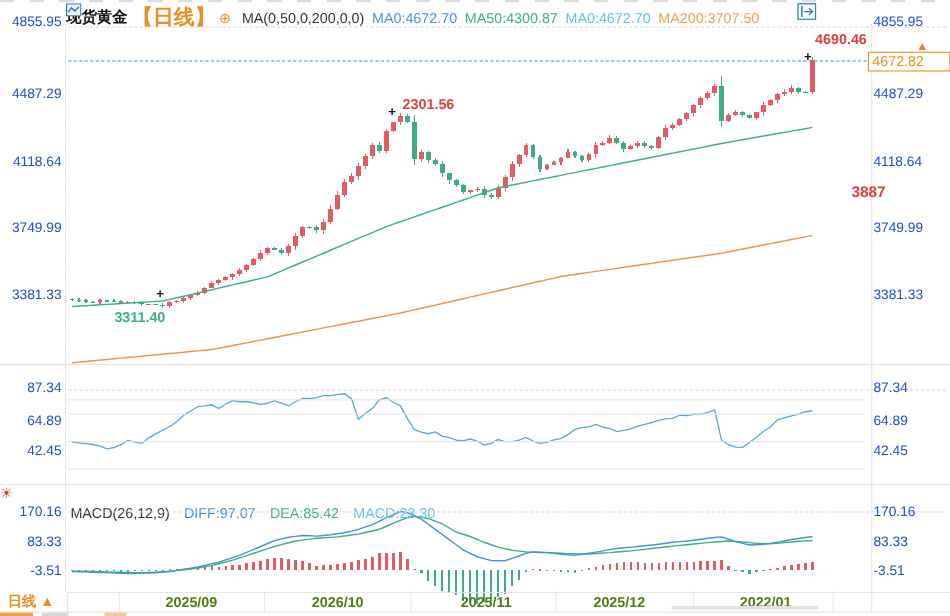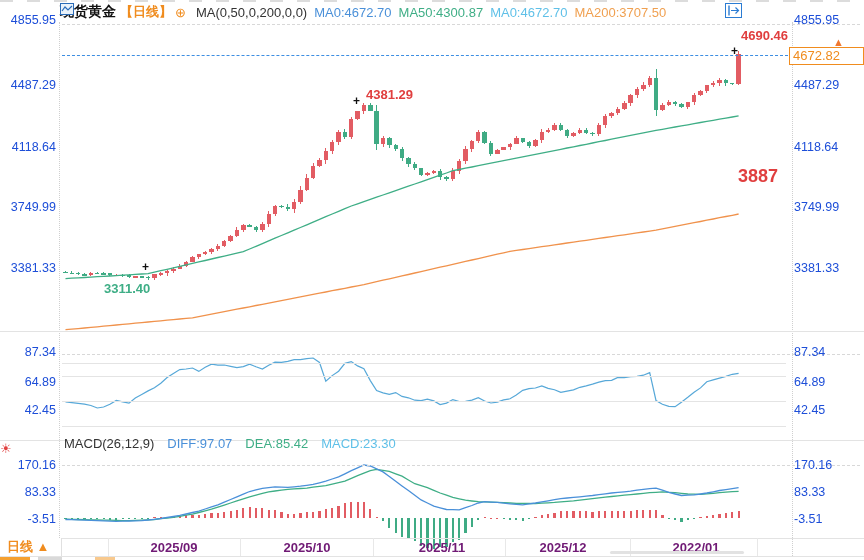--- a/index.html
+++ b/index.html
@@ -23,21 +23,21 @@
   .dashline{position:absolute;border-top:1px dashed #d8d8d8;height:0;}
   .grid{position:absolute;height:0;border-top:1px solid #e4e4e4;}
   .sep{position:absolute;left:0;width:864px;height:0;border-top:1px solid #e3e3e3;}
   .panehdr{position:absolute;display:flex;gap:13px;font-size:13px;color:#333;white-space:nowrap;}
   .priceline{position:absolute;border-top:1px dashed #3d8ee2;height:0;}
   .pricetag{position:absolute;left:789px;top:47px;width:70px;height:16px;border:1px solid #f08c1e;
             background:#fff;color:#f08c1e;font-size:13px;line-height:16px;padding-left:3px;}
   .ann{position:absolute;font-weight:bold;font-size:13px;white-space:nowrap;}
   .red{color:#e03e3e;}
   .cross{position:absolute;color:#111;font-size:12px;font-weight:bold;line-height:10px;}
-  .xlbl{position:absolute;top:540px;font-size:13px;font-weight:bold;color:#701a75;transform:translateX(-50%);}
+  .xlbl{position:absolute;top:540px;font-size:13px;font-weight:bold;color:#4d7c0f;transform:translateX(-50%);}
   .tick{position:absolute;top:538px;height:18px;width:0;border-left:1px solid #e8e8e8;}
   .vdots{position:absolute;top:22px;height:534px;width:0;border-left:1px dotted #cfcfcf;}
   .topdash{position:absolute;top:0;left:0;width:864px;height:2px;
            background:repeating-linear-gradient(90deg,#dcdcdc 0 13px,transparent 13px 27px);}
   .perTab{position:absolute;left:0;top:538px;width:62px;height:18px;border-right:1px solid #e0e0e0;
           background:#fff;color:#f08c1e;font-weight:bold;font-size:13px;line-height:18px;padding-left:7px;box-sizing:border-box;}
   .thumb{position:absolute;left:610px;top:551px;width:134px;height:3px;background:#e2e2e2;border-radius:2px;}
   .bstrip{position:absolute;top:557px;height:3px;}
   .marker{position:absolute;left:833px;top:37px;color:#f07830;font-size:11px;line-height:11px;}
   .sun{position:absolute;left:0px;top:442px;color:#e04040;font-size:13px;line-height:14px;}
@@ -45,21 +45,21 @@
 </style>
 </head>
 <body>
 
 <div id="app">
 
   <div class="topdash"></div>
 
   <div class="hdr">
     <span class="sym">现货黄金</span>
-    <span class="orange" style="font-size:13px;font-weight:bold;margin-left:-3px">【日线】</span>
+    <span class="orange" style="font-size:19px;font-weight:bold;margin-left:-3px">【日线】</span>
     <span class="orange" style="font-size:13px;margin-left:-4px">⊕</span>
     <span style="display:inline-flex">
       <svg width="14" height="12" viewBox="0 0 14 12">
           <rect x="0.5" y="0.5" width="13" height="11" fill="#eaf3fb" stroke="#2b6cb8"></rect>
           <polyline points="2,8 5,4 8,7 12,3" fill="none" stroke="#2b6cb8" stroke-width="1.2"></polyline>
         </svg>
     </span>
     <span style="margin-left:-4px">MA(0,50,0,200,0,0)</span>
     <span class="blue">MA0:4672.70</span>
     <span class="green">MA50:4300.87</span>
@@ -444,43 +444,43 @@
       <rect x="737.4999999999999" y="510.6654228855721" width="2.2" height="7.245024875621937" fill="#e25c63" shape-rendering="crispEdges"></rect>
       <path d="M65.5 519.2L71.8 519.3L78.2 519.5L84.5 519.6L90.9 519.8L97.3 519.9L103.6 520.1L109.9 520.2L116.3 520.4L122.7 520.6L129.0 520.7L135.3 520.4L141.7 520.1L148.1 519.8L154.4 519.5L160.8 518.7L167.1 518.0L173.4 517.3L179.8 516.3L186.1 515.2L192.5 514.2L198.8 512.5L205.2 510.9L211.5 509.2L217.9 507.1L224.3 505.1L230.6 503.0L236.9 500.9L243.3 498.8L249.6 496.8L256.0 495.1L262.4 493.4L268.7 491.8L275.0 491.0L281.4 490.1L287.8 489.3L294.1 488.9L300.4 488.5L306.8 488.1L313.1 487.2L319.5 486.4L325.8 485.6L332.2 484.1L338.6 482.7L344.9 481.2L351.3 478.4L357.6 475.6L363.9 473.1L370.3 470.6L376.6 469.4L383.0 470.3L389.3 471.3L395.7 473.8L402.0 476.2L408.4 480.0L414.8 483.7L421.1 485.7L427.4 487.7L433.8 490.4L440.1 493.0L446.5 495.2L452.8 497.4L459.2 498.8L465.5 500.2L471.9 501.0L478.3 501.7L484.6 501.9L490.9 502.2L497.3 502.4L503.6 502.7L510.0 503.0L516.3 503.3L522.7 503.4L529.0 503.5L535.4 503.6L541.8 503.2L548.1 502.8L554.5 502.4L560.8 501.8L567.1 501.3L573.5 500.8L579.9 500.1L586.2 499.4L592.5 498.6L598.9 497.9L605.3 497.2L611.6 496.5L617.9 495.8L624.3 495.2L630.6 494.6L637.0 494.0L643.4 493.3L649.7 492.7L656.0 492.3L662.4 491.8L668.8 492.3L675.1 492.7L681.4 493.3L687.8 494.0L694.1 494.1L700.5 494.3L706.8 493.8L713.2 493.3L719.5 492.7L725.9 492.1L732.3 491.7L738.6 491.3" fill="none" stroke="#3fae86" stroke-width="1.3"></path>
       <path d="M65.5 519.5L71.8 519.7L78.2 519.9L84.5 520.2L90.9 520.4L97.3 520.6L103.6 520.9L109.9 521.1L116.3 521.3L122.7 521.2L129.0 521.0L135.3 520.9L141.7 520.7L148.1 520.0L154.4 519.3L160.8 518.5L167.1 517.5L173.4 516.5L179.8 515.4L186.1 514.0L192.5 512.5L198.8 511.1L205.2 509.0L211.5 506.9L217.9 504.9L224.3 502.2L230.6 499.5L236.9 496.8L243.3 494.1L249.6 491.5L256.0 489.9L262.4 488.4L268.7 487.6L275.0 486.8L281.4 487.1L287.8 487.4L294.1 486.8L300.4 486.2L306.8 485.3L313.1 484.3L319.5 482.8L325.8 481.2L332.2 479.0L338.6 476.9L344.9 473.8L351.3 470.6L357.6 467.8L363.9 465.0L370.3 466.0L376.6 468.9L383.0 471.9L389.3 476.6L395.7 481.2L402.0 485.9L408.4 490.5L414.8 495.2L421.1 499.9L427.4 503.0L433.8 506.1L440.1 507.8L446.5 509.5L452.8 509.7L459.2 509.8L465.5 507.6L471.9 505.5L478.3 503.0L484.6 501.7L490.9 502.1L497.3 502.4L503.6 503.1L510.0 503.9L516.3 504.4L522.7 504.9L529.0 503.9L535.4 503.0L541.8 501.9L548.1 500.8L554.5 499.7L560.8 498.6L567.1 498.0L573.5 497.4L579.9 496.8L586.2 496.1L592.5 495.5L598.9 494.7L605.3 493.9L611.6 493.0L617.9 492.4L624.3 491.8L630.6 491.2L637.0 490.2L643.4 489.3L649.7 488.7L656.0 488.1L662.4 490.2L668.8 492.4L675.1 494.0L681.4 495.5L687.8 495.2L694.1 494.9L700.5 494.0L706.8 493.0L713.2 491.8L719.5 490.5L725.9 489.6L732.3 488.7L738.6 487.7" fill="none" stroke="#4a90d9" stroke-width="1.3"></path>
     </svg>
 
   <div class="priceline" style="top:55px;left:62px;width:726px"></div>
   <div class="pricetag">4672.82</div>
   <div class="marker">▲</div>
 
   <div class="ann red" style="left:741px;top:28px">4690.46</div>
-  <div class="ann red" style="left:366px;top:87px">4381.29</div>
+  <div class="ann red" style="left:366px;top:87px">2301.56</div>
   <div class="ann green" style="left:104px;top:281px">3311.40</div>
-  <div class="ann red" style="left:738px;top:166px;font-size:18px">3887</div>
+  <div class="ann red" style="left:774px;top:166px;font-size:14px">3887</div>
   <div class="cross" style="left:353px;top:96px">+</div>
   <div class="cross" style="left:142px;top:262px">+</div>
   <div class="cross" style="left:731px;top:46px">+</div>
 
   <div class="sep" style="top:331px"></div>
   <div class="dashline" style="top:354px;left:62px;width:798px"></div>
   <div class="grid" style="top:363px;left:62px;width:724px"></div>
   <div class="grid" style="top:376px;left:62px;width:724px"></div>
   <div class="grid" style="top:401px;left:62px;width:724px"></div>
   <div class="grid" style="top:426px;left:62px;width:724px"></div>
   <div class="axlbl axleft" style="top:345px">87.34</div>
   <div class="axlbl axleft" style="top:375px">64.89</div>
   <div class="axlbl axleft" style="top:403px">42.45</div>
   <div class="axlbl axright" style="top:345px">87.34</div>
   <div class="axlbl axright" style="top:375px">64.89</div>
   <div class="axlbl axright" style="top:403px">42.45</div>
 
   <div class="sep" style="top:440px"></div>
   <div class="sun">☀</div>
-  <div class="panehdr" style="left:64px;top:436px">
+  <div class="panehdr" style="left:64px;top:459px">
     <span style="color:#333">MACD(26,12,9)</span>
     <span class="blue">DIFF:97.07</span>
     <span class="green">DEA:85.42</span>
     <span class="cyan">MACD:23.30</span>
   </div>
   <div class="dashline" style="top:465px;left:62px;width:798px"></div>
   <div class="axlbl axleft" style="top:458px">170.16</div>
   <div class="axlbl axleft" style="top:485px">83.33</div>
   <div class="axlbl axleft" style="top:512px">-3.51</div>
   <div class="axlbl axright" style="top:458px">170.16</div>
@@ -489,21 +489,21 @@
 
   <div class="sep" style="top:538px"></div>
   <div class="perTab">日线 ▲</div>
   <div class="tick" style="left:108px"></div>
   <div class="tick" style="left:240px"></div>
   <div class="tick" style="left:373px"></div>
   <div class="tick" style="left:505px"></div>
   <div class="tick" style="left:630px"></div>
   <div class="tick" style="left:757px"></div>
   <div class="xlbl" style="left:174px">2025/09</div>
-  <div class="xlbl" style="left:307px">2025/10</div>
+  <div class="xlbl" style="left:307px">2026/10</div>
   <div class="xlbl" style="left:442px">2025/11</div>
   <div class="xlbl" style="left:563px">2025/12</div>
   <div class="xlbl" style="left:696px">2022/01</div>
   <div class="thumb"></div>
 
   <div class="sep" style="top:556px"></div>
   <div class="bstrip" style="left:0;width:30px;background:#f5a030"></div>
   <div class="bstrip" style="left:38px;width:24px;background:#d9d9d9"></div>
   <div class="bstrip" style="left:95px;width:20px;background:#f8c98e"></div>
 

